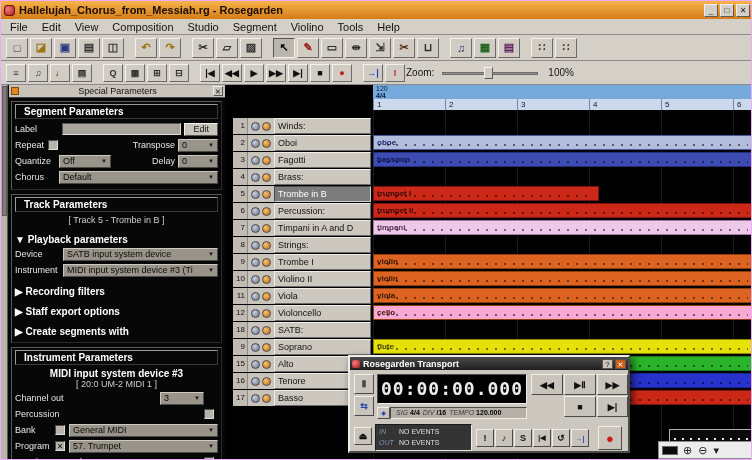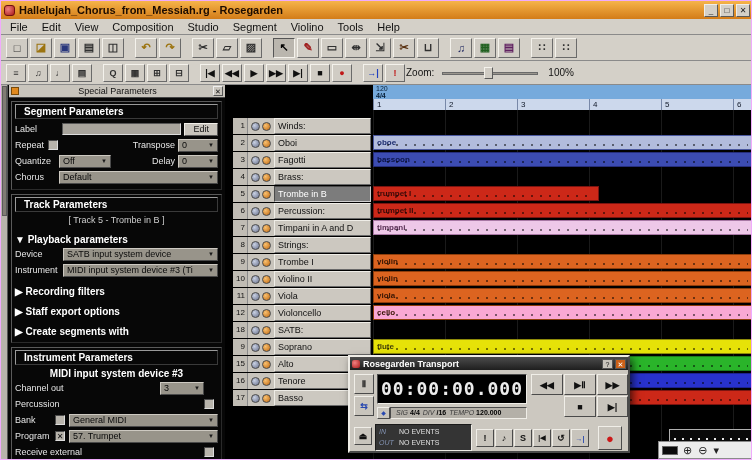--- a/index.html
+++ b/index.html
@@ -356,20 +356,21 @@
               </span>
           </div>
           <div class="hdr">▶ Recording filters</div>
           <div class="hdr">▶ Staff export options</div>
           <div class="hdr">▶ Create segments with</div>
         </div>
 
         <div class="sec">
           <div class="sec-title">Instrument Parameters</div>
           <div class="iname">MIDI input system device  #3</div>
+          <div class="iport">[ 20:0 UM-2 MIDI 1 ]</div>
           <div class="prow">
             <span class="plab">Channel out</span>
             <span class="combo ml" style="width:44px;margin-right:14px">
                 <i>3</i>
               </span>
           </div>
           <div class="prow">
             <span class="plab">Percussion</span>
             <span class="cb ml" style="margin-right:4px"></span>
           </div>

